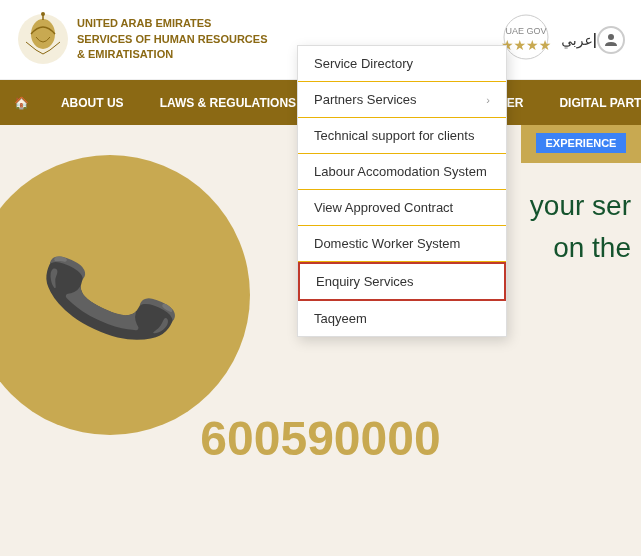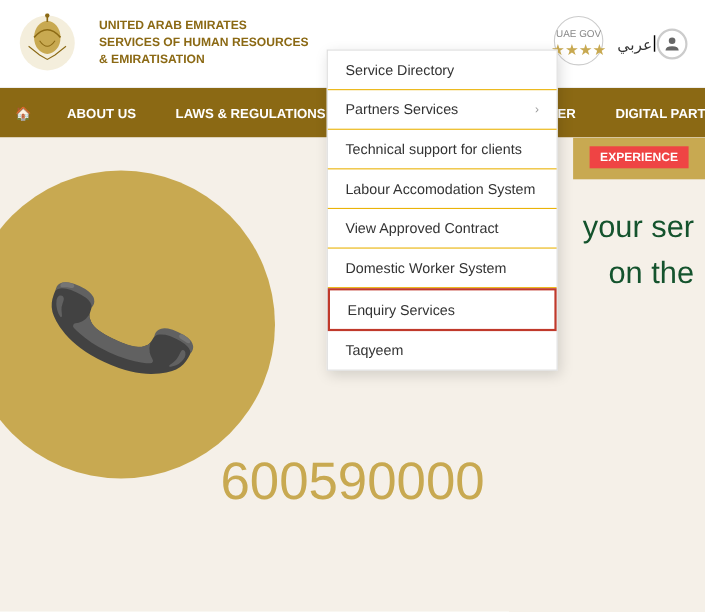--- a/index.html
+++ b/index.html
@@ -10,21 +10,21 @@
       display: flex;
       align-items: center;
       padding: 8px 16px;
       background: #fff;
       border-bottom: 1px solid #eee;
       height: 80px;
     }
     .logo-area {
       display: flex;
       align-items: center;
-      gap: 19px;
+      gap: 6px;
       flex: 1;
     }
     .logo-emblem {
       width: 55px;
       height: 55px;
     }
     .logo-text {
       display: flex;
       flex-direction: column;
     }
@@ -159,39 +159,39 @@
       font-size: 28px;
       color: #14532d;
       line-height: 1.5;
     }
     .hero-number {
       position: absolute;
       bottom: 90px;
       left: 50%;
       transform: translateX(-50%);
       font-size: 48px;
-      font-weight: normal;
+      font-weight: bold;
       color: #C8A951;
       white-space: nowrap;
     }
 
     .experience-badge {
       position: absolute;
       right: 0;
       top: 0;
       background: #C8A951;
       color: #fff;
       padding: 8px 12px;
       font-size: 12px;
       font-weight: bold;
       width: 120px;
       text-align: center;
     }
     .experience-label {
-      background: #ef4444;
+      background: #3b82f6;
       color: #fff;
       padding: 4px 10px;
       font-size: 11px;
       display: inline-block;
       margin-bottom: 2px;
     }
   </style>
 </head>
 <body>
 

